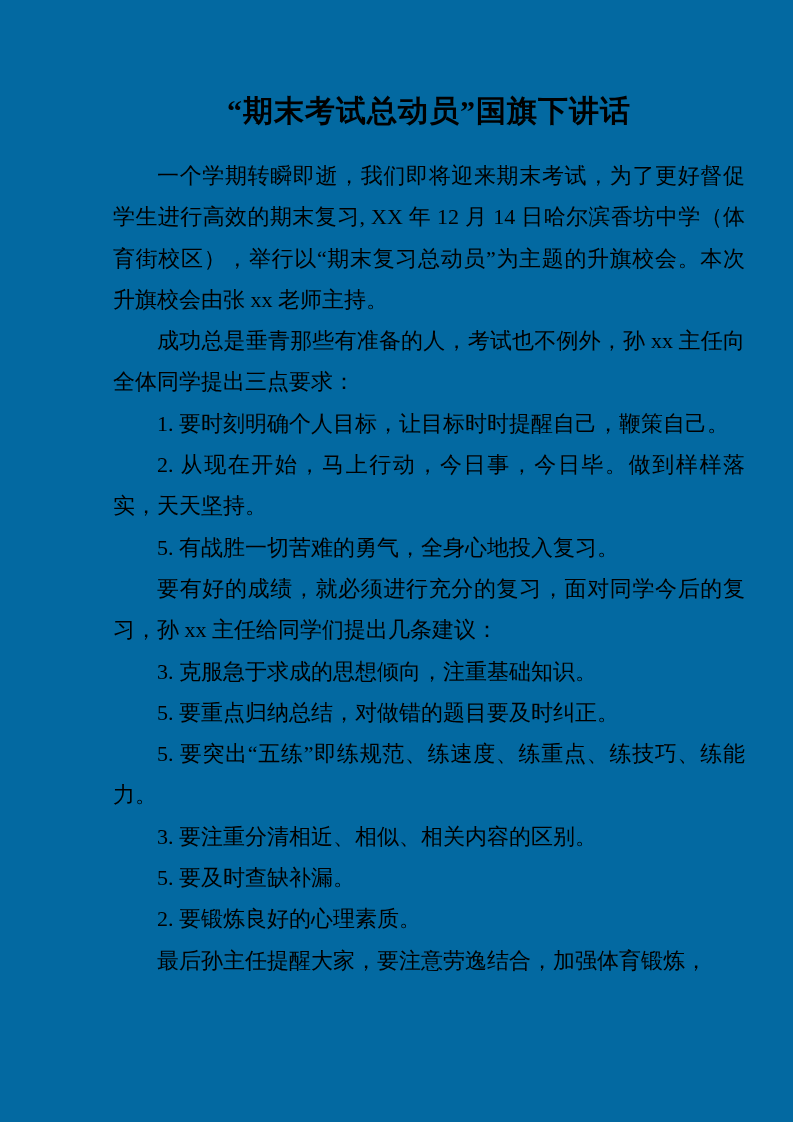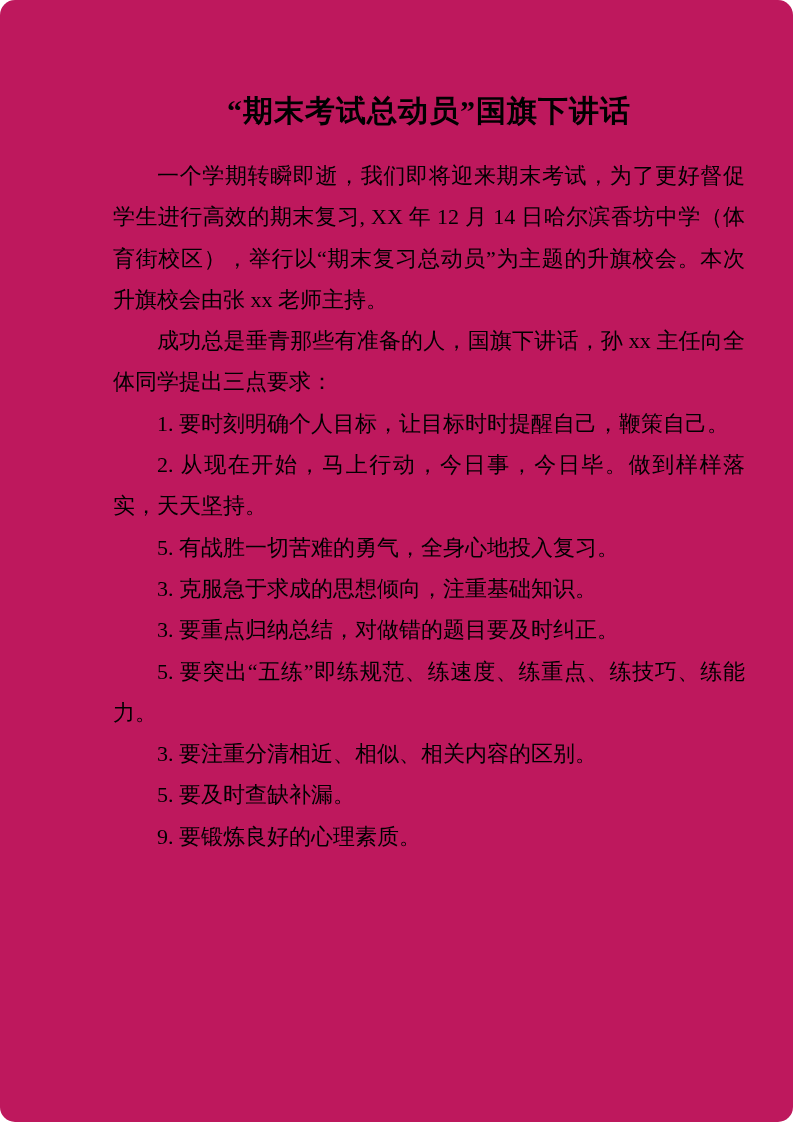--- a/index.html
+++ b/index.html
@@ -5,27 +5,26 @@
   html, body {
     margin: 0;
     padding: 0;
     background: #ffffff;
   }
   .page {
     position: relative;
     width: 793px;
     height: 1122px;
     margin: 0 auto;
-    background: #be185d;
+    background: #0369a1;
     color: #000000;
     font-family: "Liberation Serif", "DejaVu Serif", serif;
     box-sizing: border-box;
     padding: 88px 48px 0 113px;
     overflow: hidden;
-    border-radius: 15px;
   }
   .doc-title {
     margin: 0 0 21px 0;
     font-size: 30px;
     line-height: 46px;
     font-weight: bold;
     text-align: center;
     letter-spacing: 1px;
     white-space: nowrap;
   }
@@ -42,24 +41,26 @@
     word-break: break-all;
   }
 </style>
 </head>
 <body>
 
 <div class="page">
   <h1 class="doc-title">“期末考试总动员”国旗下讲话</h1>
   <div class="doc-body">
       <p class="para">一个学期转瞬即逝，我们即将迎来期末考试，为了更好督促学生进行高效的期末复习, XX 年 12 月 14 日哈尔滨香坊中学（体育街校区），举行以“期末复习总动员”为主题的升旗校会。本次升旗校会由张 xx 老师主持。</p>
-      <p class="para">成功总是垂青那些有准备的人，国旗下讲话，孙 xx 主任向全体同学提出三点要求：</p>
+      <p class="para">成功总是垂青那些有准备的人，考试也不例外，孙 xx 主任向全体同学提出三点要求：</p>
       <p class="para">1. 要时刻明确个人目标，让目标时时提醒自己，鞭策自己。</p>
       <p class="para">2. 从现在开始，马上行动，今日事，今日毕。做到样样落实，天天坚持。</p>
       <p class="para">5. 有战胜一切苦难的勇气，全身心地投入复习。</p>
+      <p class="para">要有好的成绩，就必须进行充分的复习，面对同学今后的复习，孙 xx 主任给同学们提出几条建议：</p>
       <p class="para">3. 克服急于求成的思想倾向，注重基础知识。</p>
-      <p class="para">3. 要重点归纳总结，对做错的题目要及时纠正。</p>
+      <p class="para">5. 要重点归纳总结，对做错的题目要及时纠正。</p>
       <p class="para">5. 要突出“五练”即练规范、练速度、练重点、练技巧、练能力。</p>
       <p class="para">3. 要注重分清相近、相似、相关内容的区别。</p>
       <p class="para">5. 要及时查缺补漏。</p>
-      <p class="para">9. 要锻炼良好的心理素质。</p>
+      <p class="para">2. 要锻炼良好的心理素质。</p>
+      <p class="para">最后孙主任提醒大家，要注意劳逸结合，加强体育锻炼，</p>
     </div>
 </div>
 
 </body></html>

